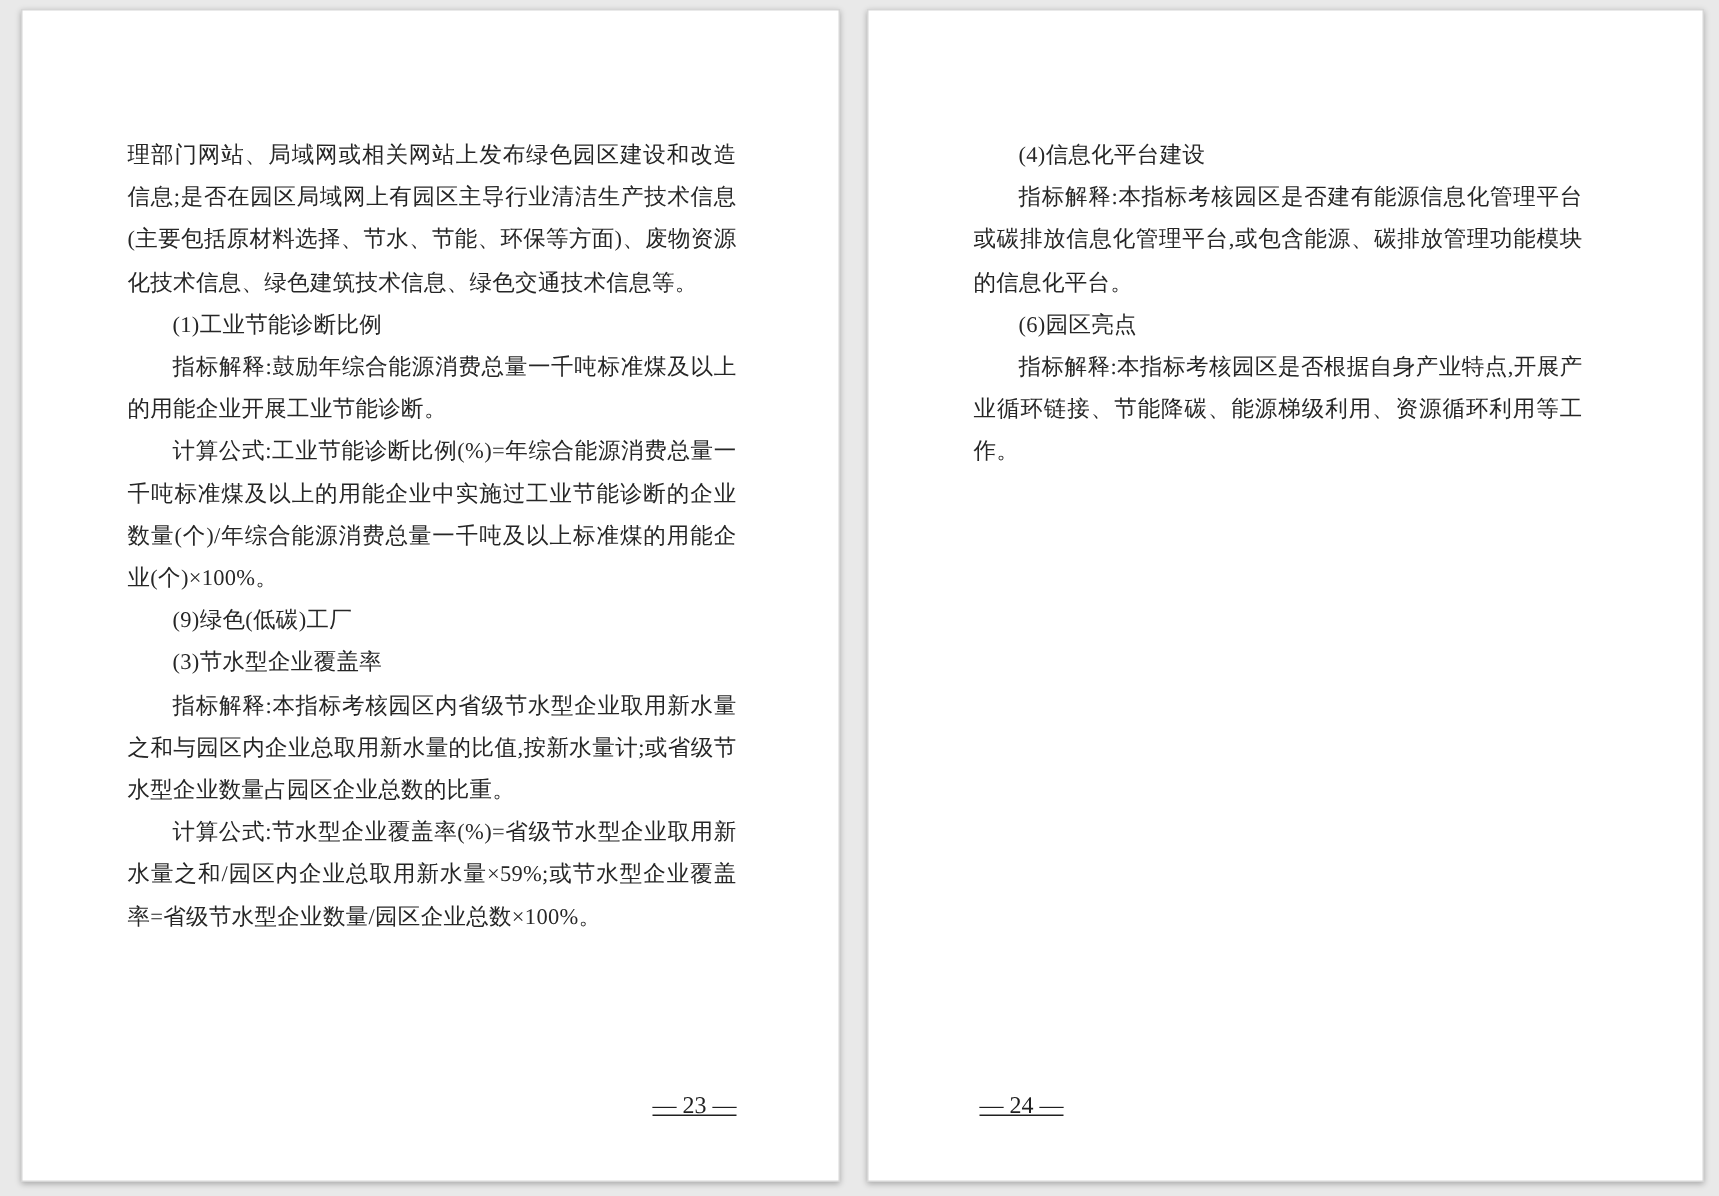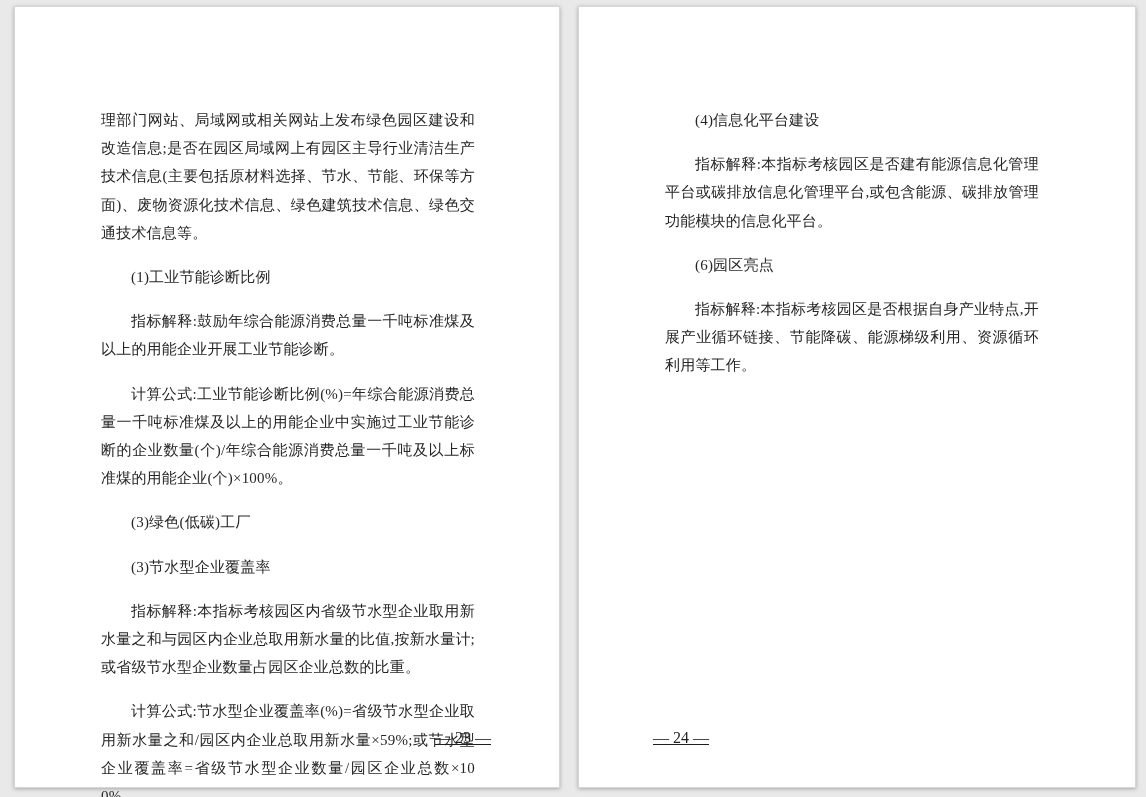--- a/index.html
+++ b/index.html
@@ -31,21 +31,21 @@
     position: absolute;
     top: 83px;
     left: 70px;
     width: 406px;
     font-size: 15px;
     line-height: 28.2px;
     color: #262626;
     letter-spacing: 0.2px;
   }
   .content p {
-    margin: 16px;
+    margin: 0;
     text-align: justify;
     text-indent: 2em;
     word-break: break-all;
   }
   .content p.noindent { text-indent: 0; }
   .pagenum {
     position: absolute;
     top: 717px;
     font-size: 16px;
     line-height: 28px;
@@ -60,21 +60,21 @@
 <body>
 
 <div class="spread">
 
   <div class="page left">
     <div class="content">
       <p class="noindent">理部门网站、局域网或相关网站上发布绿色园区建设和改造信息;是否在园区局域网上有园区主导行业清洁生产技术信息(主要包括原材料选择、节水、节能、环保等方面)、废物资源化技术信息、绿色建筑技术信息、绿色交通技术信息等。</p>
       <p>(1)工业节能诊断比例</p>
       <p>指标解释:鼓励年综合能源消费总量一千吨标准煤及以上的用能企业开展工业节能诊断。</p>
       <p>计算公式:工业节能诊断比例(%)=年综合能源消费总量一千吨标准煤及以上的用能企业中实施过工业节能诊断的企业数量(个)/年综合能源消费总量一千吨及以上标准煤的用能企业(个)×100%。</p>
-      <p>(3)绿色(低碳)工厂</p>
+      <p>(9)绿色(低碳)工厂</p>
       <p>(3)节水型企业覆盖率</p>
       <p>指标解释:本指标考核园区内省级节水型企业取用新水量之和与园区内企业总取用新水量的比值,按新水量计;或省级节水型企业数量占园区企业总数的比重。</p>
       <p>计算公式:节水型企业覆盖率(%)=省级节水型企业取用新水量之和/园区内企业总取用新水量×59%;或节水型企业覆盖率=省级节水型企业数量/园区企业总数×100%。</p>
     </div>
     <div class="pagenum num-right">— 23 —</div>
   </div>
 
   <div class="page right">
     <div class="content">
       <p>(4)信息化平台建设</p>

